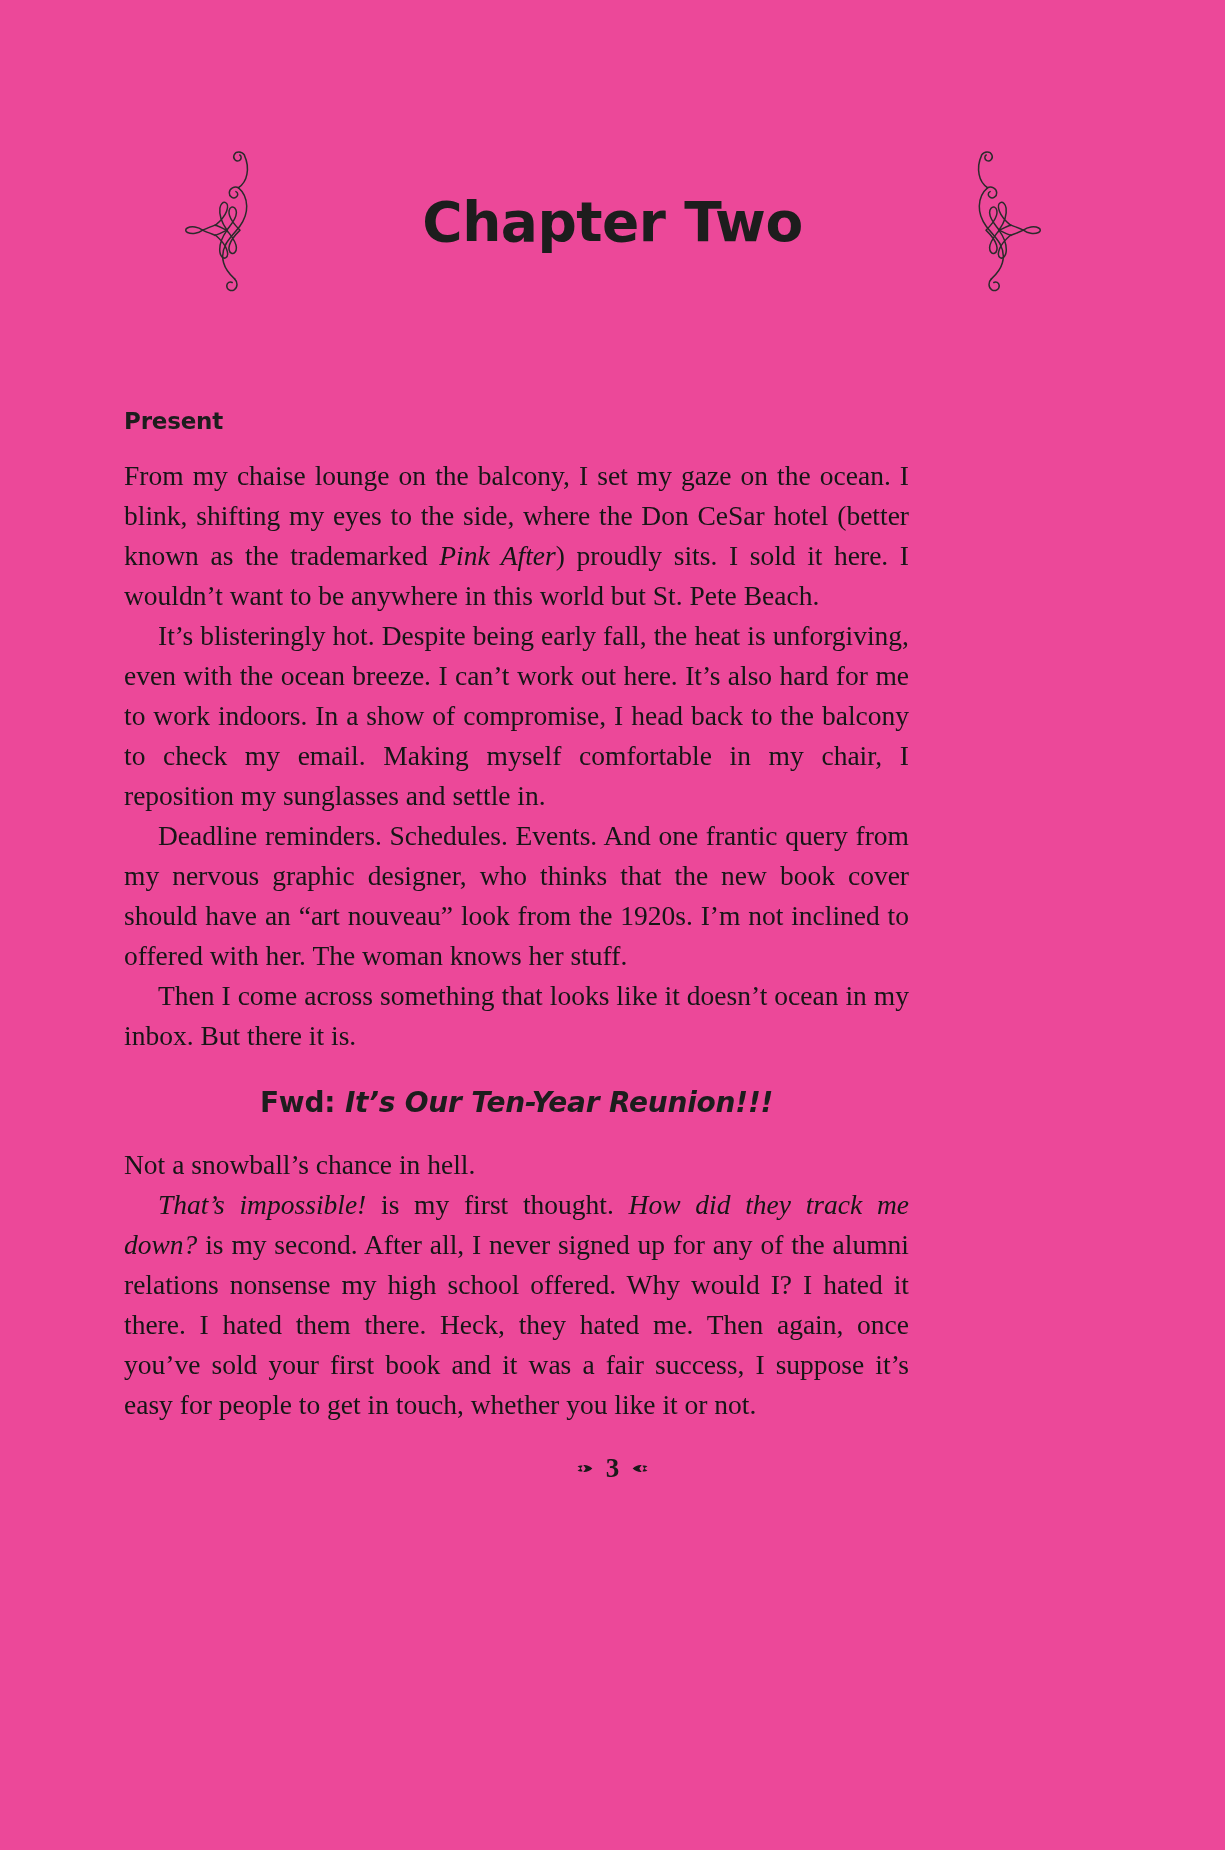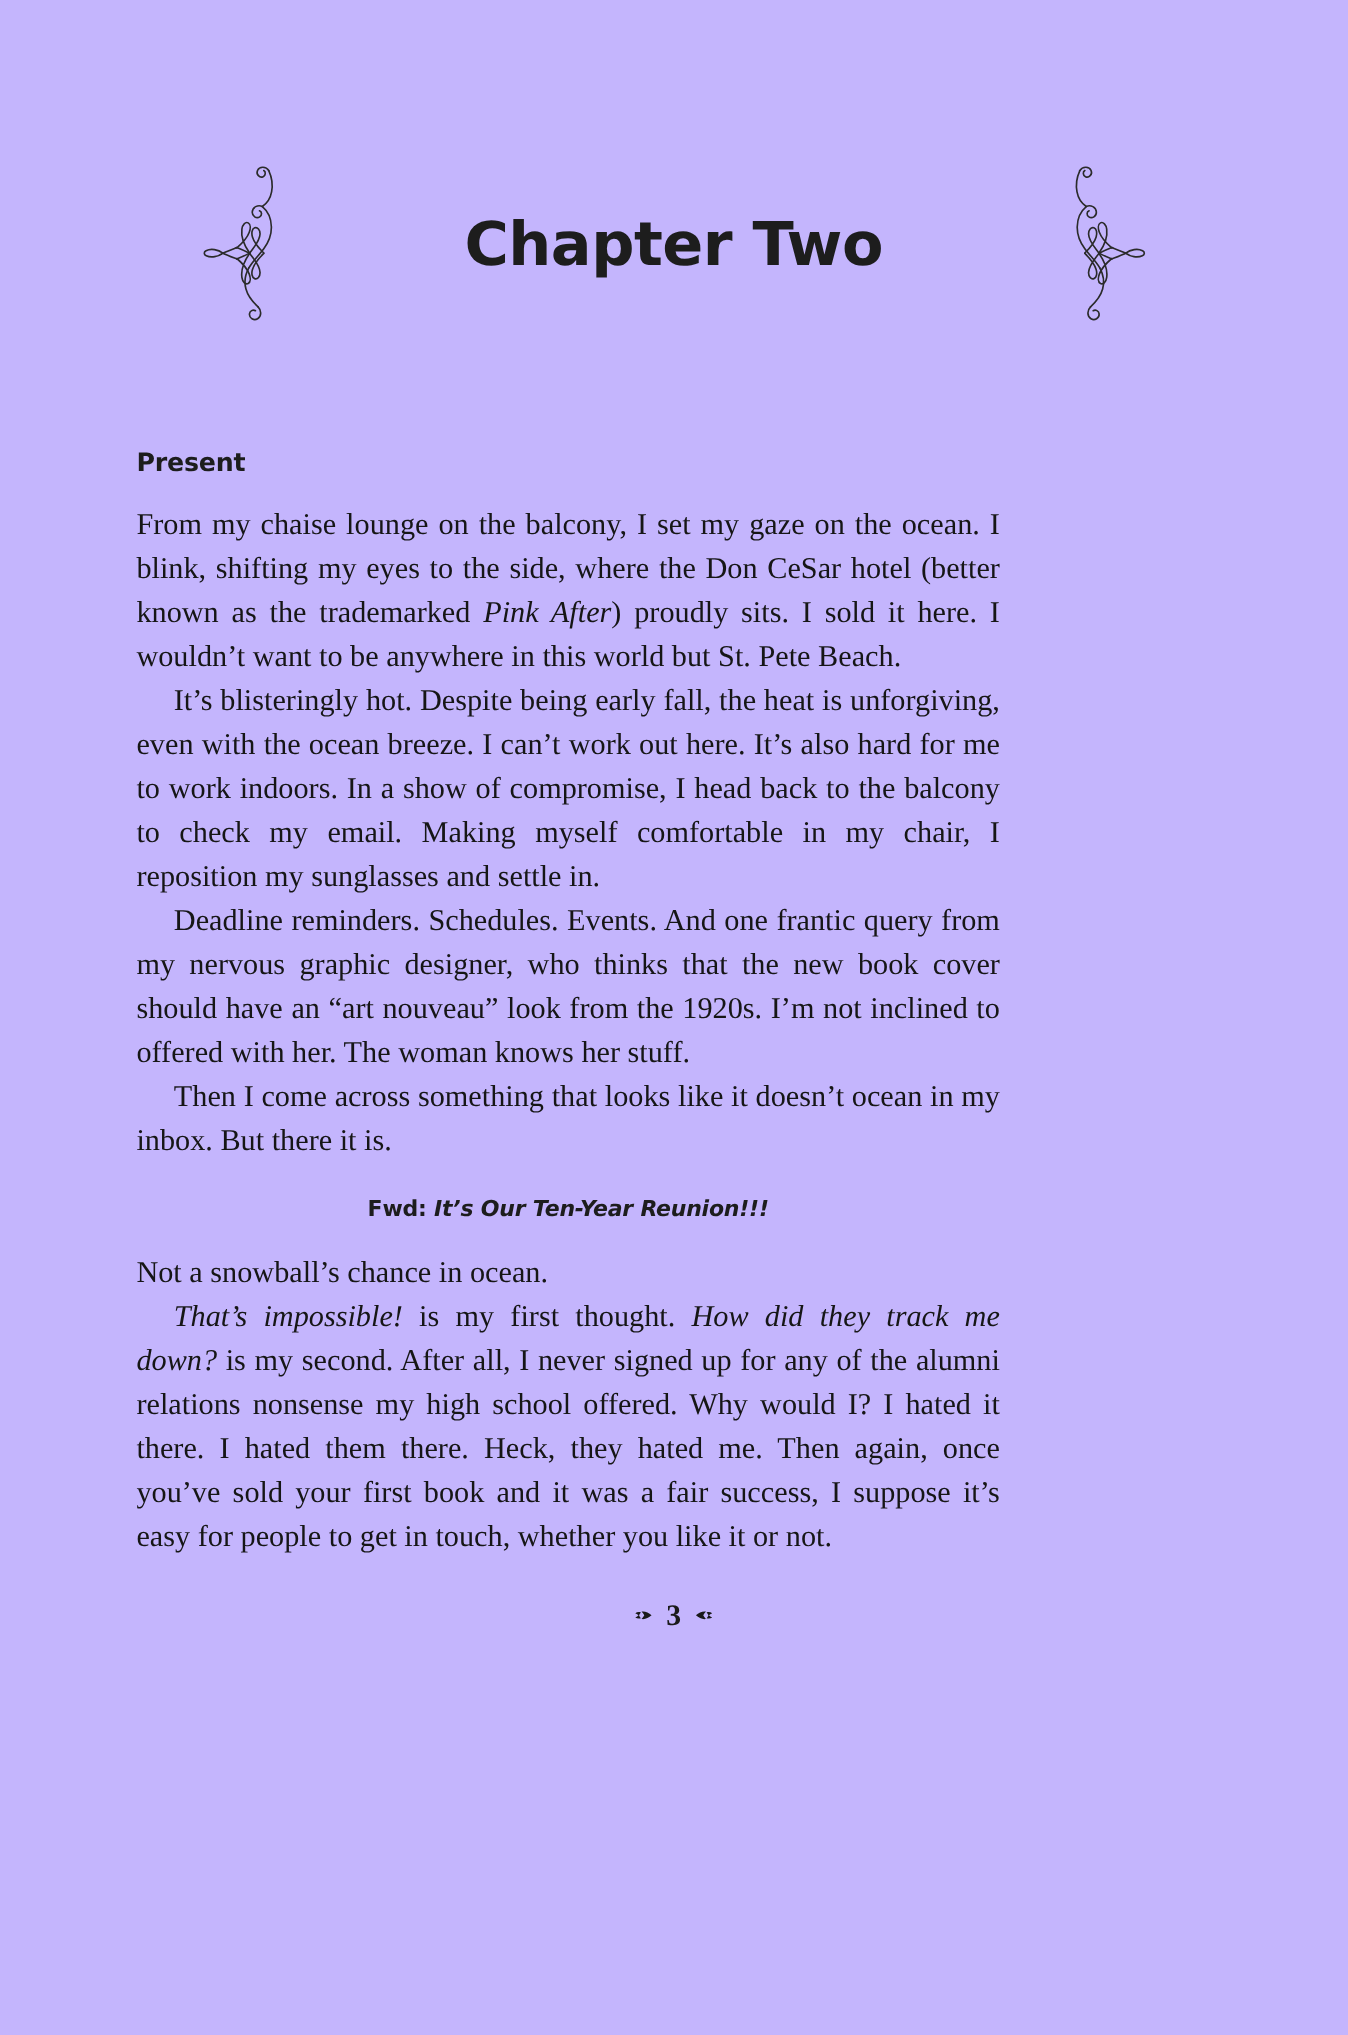--- a/index.html
+++ b/index.html
@@ -12,21 +12,21 @@
     height: 1850px;
     position: relative;
     overflow: hidden;
     font-family: "Liberation Serif", serif;
     color: #1a1a1a;
   }
 
   .page {
     position: absolute;
     inset: 0;
-    background: #c4b5fd;
+    background: #ec4899;
   }
 
   
   .chapter-header {
     position: absolute;
     left: 0;
     right: 0;
     top: 140px;
     height: 170px;
     display: flex;
@@ -83,21 +83,21 @@
   }
   p.body.indent { text-indent: 34px; }
 
   p.body i, p.body em {
     font-style: italic;
   }
 
   .email-subject {
     font-family: "DejaVu Sans", sans-serif;
     font-weight: 700;
-    font-size: 20px;
+    font-size: 28px;
     text-align: center;
     color: #1d1d1d;
     margin: 30px 0 26px 0;
     letter-spacing: -0.2px;
   }
   .email-subject .subject-line {
     font-style: italic;
   }
 
   
@@ -195,21 +195,21 @@
     <p class="body"><span>From my chaise lounge on the balcony, I set my gaze on the ocean. I blink, shifting my eyes to the side, where the Don CeSar hotel (better known as the trademarked </span><i>Pink After</i><span>) proudly sits. I sold it here. I wouldn’t want to be anywhere in this world but St. Pete Beach.</span></p>
 
     <p class="body indent">It’s blisteringly hot. Despite being early fall, the heat is unforgiving, even with the ocean breeze. I can’t work out here. It’s also hard for me to work indoors. In a show of compromise, I head back to the balcony to check my email. Making myself comfortable in my chair, I reposition my sunglasses and settle in.</p>
 
     <p class="body indent">Deadline reminders. Schedules. Events. And one frantic query from my nervous graphic designer, who thinks that the new book cover should have an “art nouveau” look from the 1920s. I’m not inclined to offered with her. The woman knows her stuff.</p>
 
     <p class="body indent">Then I come across something that looks like it doesn’t ocean in my inbox. But there it is.</p>
 
     <div class="email-subject"><span>Fwd: </span><span class="subject-line">It’s Our Ten-Year Reunion!!!</span></div>
 
-    <p class="body">Not a snowball’s chance in ocean.</p>
+    <p class="body">Not a snowball’s chance in hell.</p>
 
     <p class="body indent"><i>That’s impossible!</i><span> is my first thought. </span><i>How did they track me down?</i><span> is my second. After all, I never signed up for any of the alumni relations nonsense my high school offered. Why would I? I hated it there. I hated them there. Heck, they hated me. Then again, once you’ve sold your first book and it was a fair success, I suppose it’s easy for people to get in touch, whether you like it or not.</span></p>
 
   </div>
 
   <div class="footer">
     <span class="fleuron fleuron-left">
       <svg viewBox="0 0 20 20" xmlns="http://www.w3.org/2000/svg" fill="#1a1a1a">
         <path d="M17.2 10.0c-2.8-2.6-6.4-4.2-9.6-3.6 1.2 1.3 2.1 2.4 2.6 3.6-0.5 1.2-1.4 2.3-2.6 3.6 3.2 0.6 6.8-1.0 9.6-3.6z"></path>
         <path d="M7.0 7.2c-1.8-0.6-3.8-0.4-5.4 0.7 1.4 0.5 2.4 1.2 3.1 2.1-0.7 0.9-1.7 1.6-3.1 2.1 1.6 1.1 3.6 1.3 5.4 0.7-0.9-0.9-1.5-1.8-1.8-2.8 0.3-1.0 0.9-1.9 1.8-2.8z"></path>

